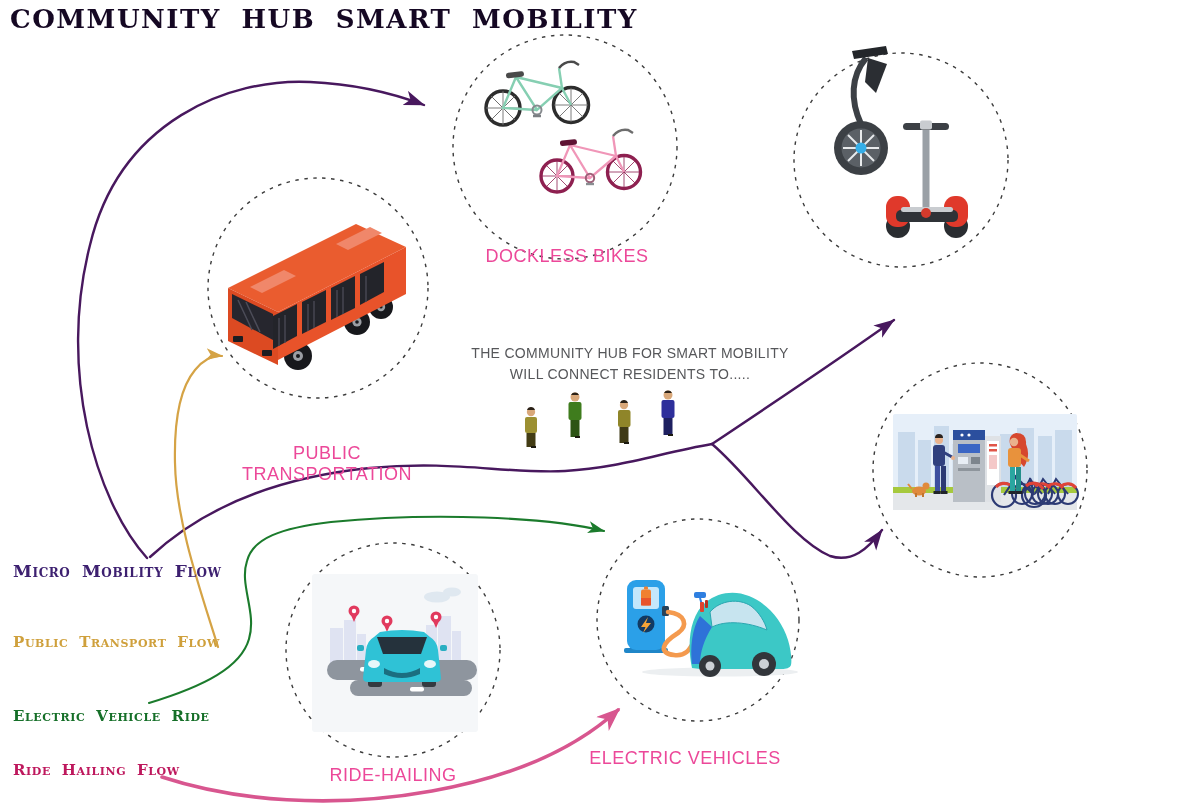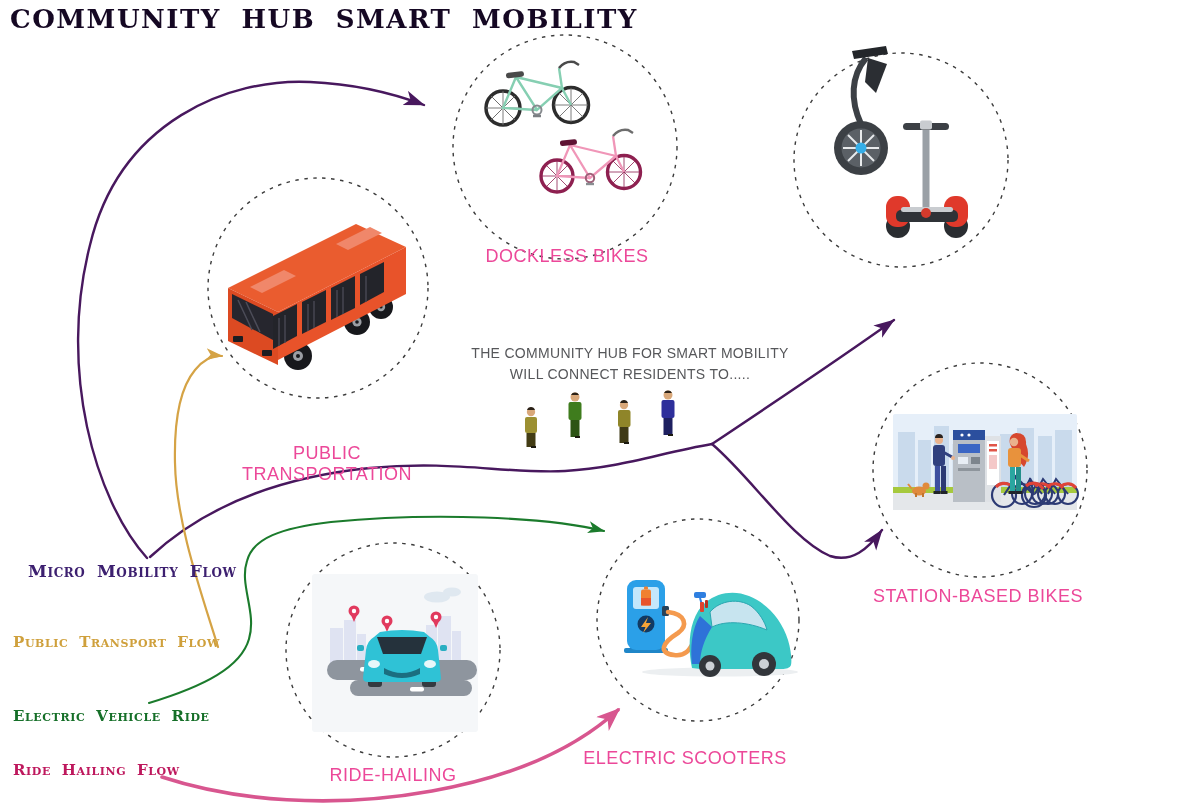--- a/index.html
+++ b/index.html
@@ -13,21 +13,21 @@
   .lbl-dockless{left:447px;top:246px;}
   .lbl-escooters{left:758px;top:277px;}
   .lbl-public{left:207px;top:413px;margin-top:30px;}
   .lbl-station{left:858px;top:586px;}
   .lbl-ev{left:565px;top:748px;}
   .lbl-ridehail{left:273px;top:765px;}
   .center-text{position:absolute;left:430px;top:343px;width:400px;text-align:center;
                font-size:14px;line-height:21px;color:#56575a;letter-spacing:0.3px;}
   .legend-item{position:absolute;font-family:"DejaVu Serif",serif;font-weight:bold;
                font-variant:small-caps;letter-spacing:0.6px;word-spacing:5px;}
-  .legend-micro{left:28px;top:561px;font-size:17px;color:#3d2070;}
+  .legend-micro{left:13px;top:561px;font-size:17px;color:#3d2070;}
   .legend-public{left:13px;top:633px;font-size:15px;color:#cfa03c;}
   .legend-electric{left:13px;top:707px;font-size:15px;color:#156f28;}
   .legend-ride{left:13px;top:761px;font-size:15px;color:#be185d;}
 </style>
 </head>
 <body>
 
 <div class="canvas">
 
 <svg class="art" viewBox="0 0 1191 807">
@@ -364,22 +364,21 @@
 
 <div class="title">COMMUNITY HUB SMART MOBILITY</div>
 
 <div class="center-text">
   <div>THE COMMUNITY HUB FOR SMART MOBILITY</div>
   <div>WILL CONNECT RESIDENTS TO.....</div>
 </div>
 
 <div class="node-label lbl-dockless">DOCKLESS BIKES</div>
 <div class="node-label lbl-public">PUBLIC TRANSPORTATION</div>
-<div class="node-label lbl-station">STATION-BASED BIKES</div>
-<div class="node-label lbl-ev">ELECTRIC SCOOTERS</div>
+<div class="node-label lbl-ev">ELECTRIC VEHICLES</div>
 <div class="node-label lbl-ridehail">RIDE-HAILING</div>
 
 <div class="legend-item legend-micro">Micro Mobility Flow</div>
 <div class="legend-item legend-public">Public Transport Flow</div>
 <div class="legend-item legend-electric">Electric Vehicle Ride</div>
 <div class="legend-item legend-ride">Ride Hailing Flow</div>
 
 </div>
 
 </body></html>

